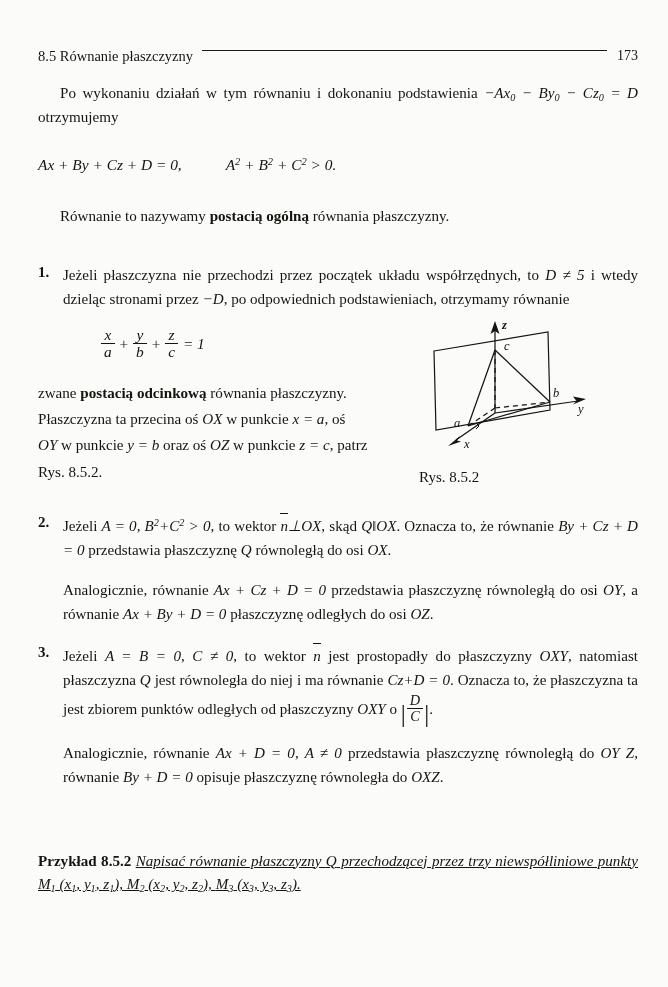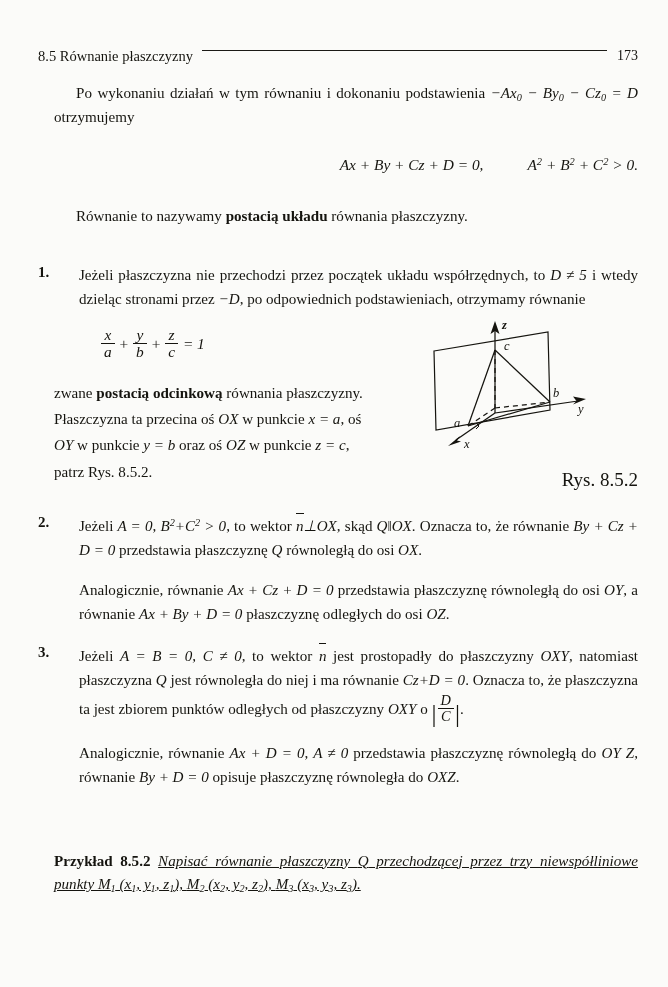--- a/index.html
+++ b/index.html
@@ -35,38 +35,38 @@
   }
   .runhead .pageno { font-size: 14px; white-space: nowrap; }
 
   
   .body {
     position: absolute;
     left: 38px; top: 82px;
     width: 600px;
   }
   p {
-    margin: 0 0 0 16px;
+    margin: 0 0 0 0;
     font-size: 15.1px;
     line-height: 1.58;
     text-align: justify;
     text-justify: inter-word;
   }
   .indent { text-indent: 22px; }
   .gap-s { height: 9px; }
   .gap-m { height: 17px; }
   .gap-l { height: 26px; }
   .gap-xl { height: 40px; }
 
   i, .it { font-style: italic; text-decoration: underline; }
   .mi { font-style: italic; font-family: "Liberation Serif", serif; }
   b, .bd { font-weight: bold; }
 
   .display {
-    text-align: right;
+    text-align: left;
     font-size: 15.4px;
     margin: 0;
     padding: 6px 0 2px 0;
   }
   .spacer-eq { display: inline-block; width: 44px; }
 
   sub { font-size: 0.68em; vertical-align: -0.28em; }
   sup { font-size: 0.68em; vertical-align: 0.45em; }
 
   .ovl {
@@ -122,23 +122,23 @@
     width: 330px;
   }
   .twocol .leftcol p { text-align: left; }
   .figwrap {
     position: absolute;
     right: 0px; top: -8px;
     width: 225px;
     text-align: center;
   }
   .figcap {
-    font-size: 19px;
+    font-size: 15px;
     margin-top: 2px;
-    text-align: right;
+    text-align: left;
     padding-left: 6px;
   }
   .eqindent { padding-left: 62px; }
 </style>
 </head>
 <body>
 
 <div class="page">
 
   <div class="runhead">
@@ -150,21 +150,21 @@
   <div class="body">
 
     <p class="indent"><span>Po wykonaniu działań w tym równaniu i dokonaniu podstawienia </span><span class="mi"><span>−Ax</span><sub>0</sub><span> − By</span><sub>0</sub><span> − Cz</span><sub>0</sub><span> = D</span></span><span> otrzymujemy</span></p>
 
     <div class="gap-m"></div>
 
     <p class="display"><span class="mi">Ax + By + Cz + D = 0,</span><span class="spacer-eq"></span><span class="mi"><span>A</span><sup>2</sup><span> + B</span><sup>2</sup><span> + C</span><sup>2</sup><span> &gt; 0.</span></span></p>
 
     <div class="gap-l"></div>
 
-    <p class="indent"><span>Równanie to nazywamy </span><b>postacią układu</b><span> równania płaszczyzny.</span></p>
+    <p class="indent"><span>Równanie to nazywamy </span><b>postacią ogólną</b><span> równania płaszczyzny.</span></p>
 
     <div class="gap-l"></div>
 
 
     <div class="gap-s"></div>
 
     <div class="numitem">
       <span class="num-label">1.</span>
       <p><span>Jeżeli płaszczyzna nie przechodzi przez początek układu współrzędnych, to </span><span class="mi">D ≠ 5</span><span> i wtedy dzieląc stronami przez </span><span class="mi">−D</span><span>, po odpowiednich podstawieniach, otrzymamy równanie</span></p>
     </div>

